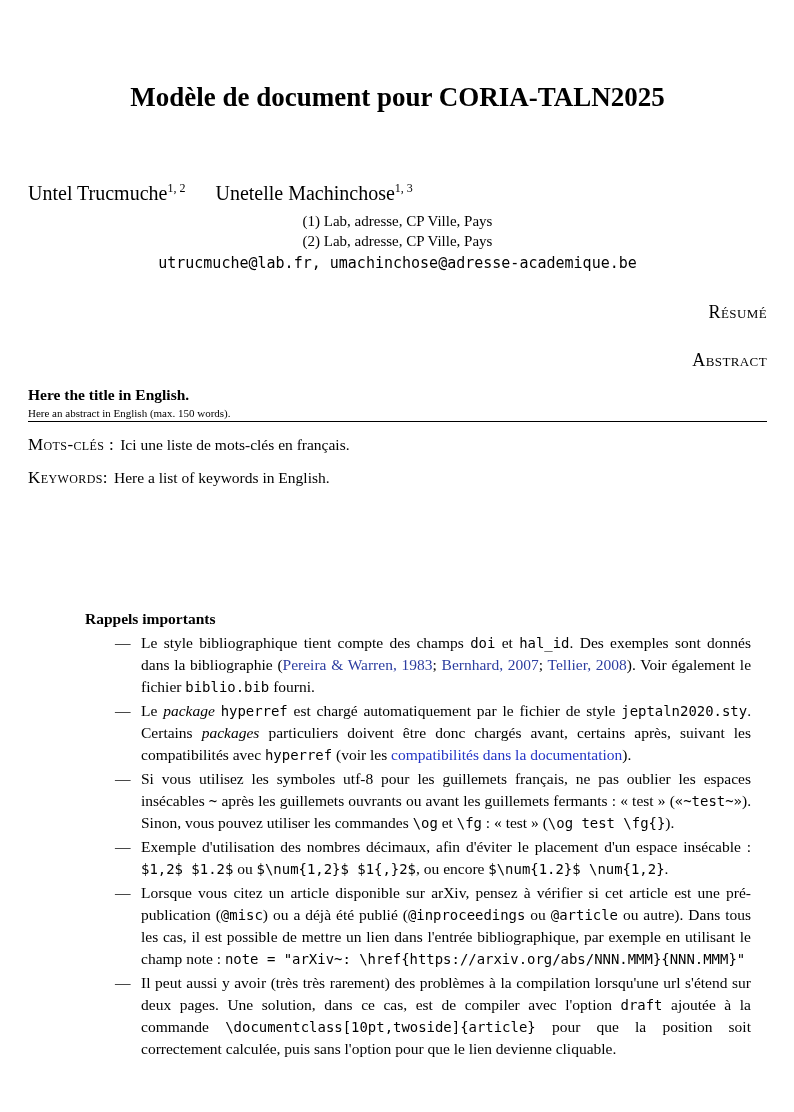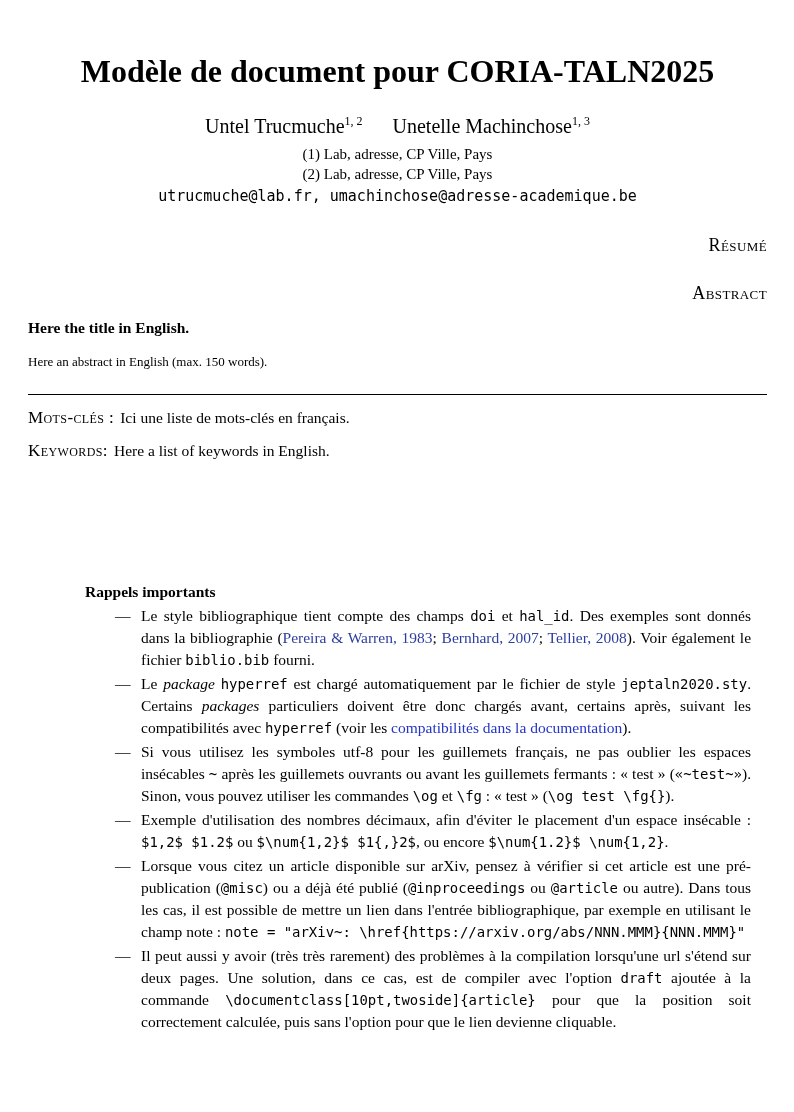--- a/index.html
+++ b/index.html
@@ -6,41 +6,41 @@
   * { margin:0; padding:0; box-sizing:border-box; }
   html,body { background:#ffffff; }
   body {
     width:794px; height:1112px; overflow:hidden;
     font-family:"Liberation Serif","DejaVu Serif",serif;
     color:#000;
   }
   .page { position:relative; width:794px; height:1112px; }
 
   .front { padding:0 27px 0 28px; }
-  .title { margin-top:53px; text-align:center; font-size:32px; font-weight:bold; }
-  .authors { margin-top:24px; text-align:center; font-size:20px; }
+  .title { margin-top:82px; text-align:center; font-size:27px; font-weight:bold; }
+  .authors { margin-top:68px; font-size:20px; }
   .seg-sup { vertical-align:super; font-size:0.6em; }
   .seg-gap { display:inline-block; width:30px; }
   .affils { margin-top:6px; }
   .affil { text-align:center; font-size:15px; line-height:20px; }
   .emails {
     margin-top:3px; text-align:center;
     font-family:"DejaVu Sans Mono","Liberation Mono",monospace;
     font-size:15px;
   }
 
   .rule-head { display:flex; align-items:flex-end;flex-direction:column; }
   .resume-head { margin-top:30px; }
   .abstract-head { margin-top:21px; }
   .sc { font-variant:small-caps; font-size:18px; letter-spacing:0.4px; }
   .rule-line { flex:1; height:0; border-bottom:1.4px solid #000; margin-left:12px; margin-bottom:5px; }
 
   .resume-text { margin-top:7px; font-size:15.5px; }
   .abstract-title { margin-top:9px; font-size:15.5px; font-weight:bold; }
-  .abstract-text { margin-top:17px; font-size:13px; padding-bottom:24px; border-bottom:1.4px solid #000; }
+  .abstract-text { margin-top:3px; font-size:11px; padding-bottom:2px; border-bottom:1.4px solid #000; }
 
   .kv { margin-top:13px; font-size:15.5px; }
   .kv-label { margin-right:6px; font-size:17px; }
 
   .body-sec { padding:0 43px 0 85px; }
   .section-heading { margin-top:122px; font-size:15.5px; font-weight:bold; }
   .list { margin-top:4px; }
   .item { display:flex; margin-top:2px; font-size:15.5px; line-height:22px; }
   .marker { flex:0 0 26px; width:26px; margin-left:30px; }
   .item-text { flex:1; text-align:justify; hyphens:auto; }

